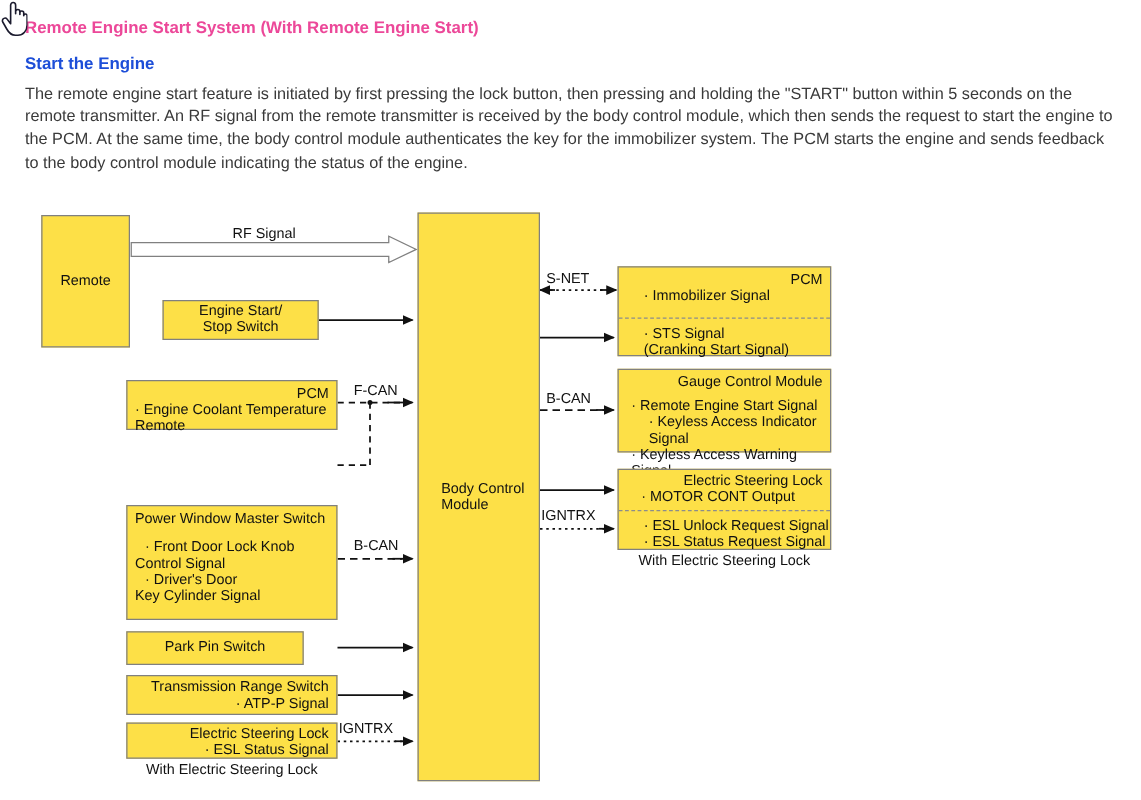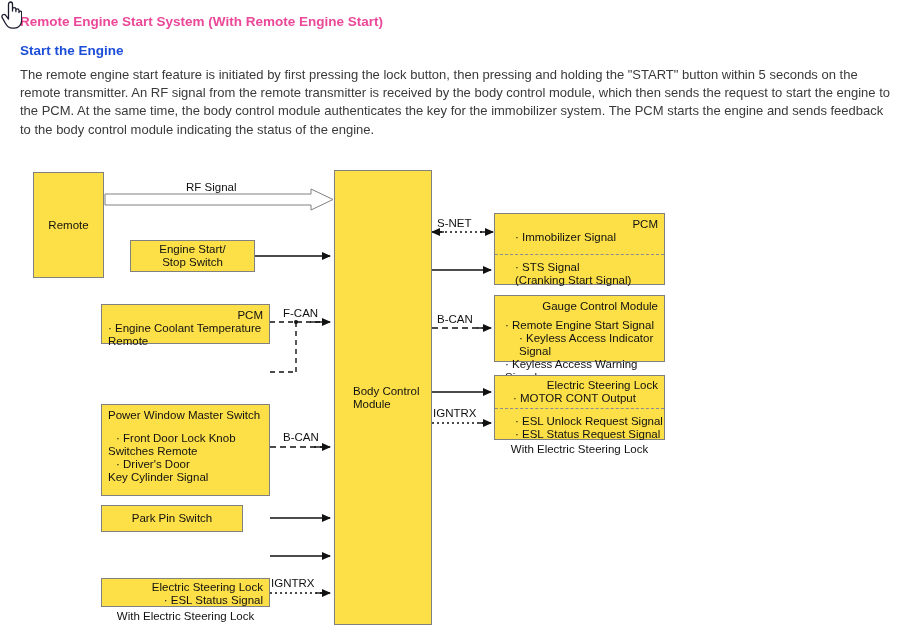--- a/index.html
+++ b/index.html
@@ -205,30 +205,36 @@
       <div class="lft">· Engine Coolant Temperature</div>
       <div class="lft">Remote</div>
     </div>
   </div>
 
 
   <div class="dbox" style="left:101px; top:404px; width:169px; height:92px;">
     <div class="pad">
       <div class="lft">Power Window Master Switch</div>
       <div class="lft" style="margin-top:10px; padding-left:8px;">· Front Door Lock Knob</div>
-      <div class="lft">Switches Remote</div>
+      <div class="lft">Control Signal</div>
       <div class="lft" style="padding-left:8px;">· Driver's Door</div>
       <div class="lft">Key Cylinder Signal</div>
     </div>
   </div>
 
   <div class="dbox" style="left:101px; top:505px; width:142px; height:27px;">
     <div class="vcenter">Park Pin Switch</div>
   </div>
 
+  <div class="dbox" style="left:101px; top:540px; width:169px; height:32px;">
+    <div class="pad" style="padding-top:3px;">
+      <div class="ctr">Transmission Range Switch</div>
+      <div class="ctr">· ATP-P Signal</div>
+    </div>
+  </div>
 
   <div class="dbox" style="left:101px; top:578px; width:169px; height:29px;">
     <div class="pad" style="padding-top:2px;">
       <div class="ctr">Electric Steering Lock</div>
       <div class="ctr">· ESL Status Signal</div>
     </div>
   </div>
   <div class="lbl caption" style="left:101px; top:610px; width:169px; text-align:center;">With Electric Steering Lock</div>
 
   <div class="dbox" style="left:494px; top:213px; width:171px; height:72px;">

